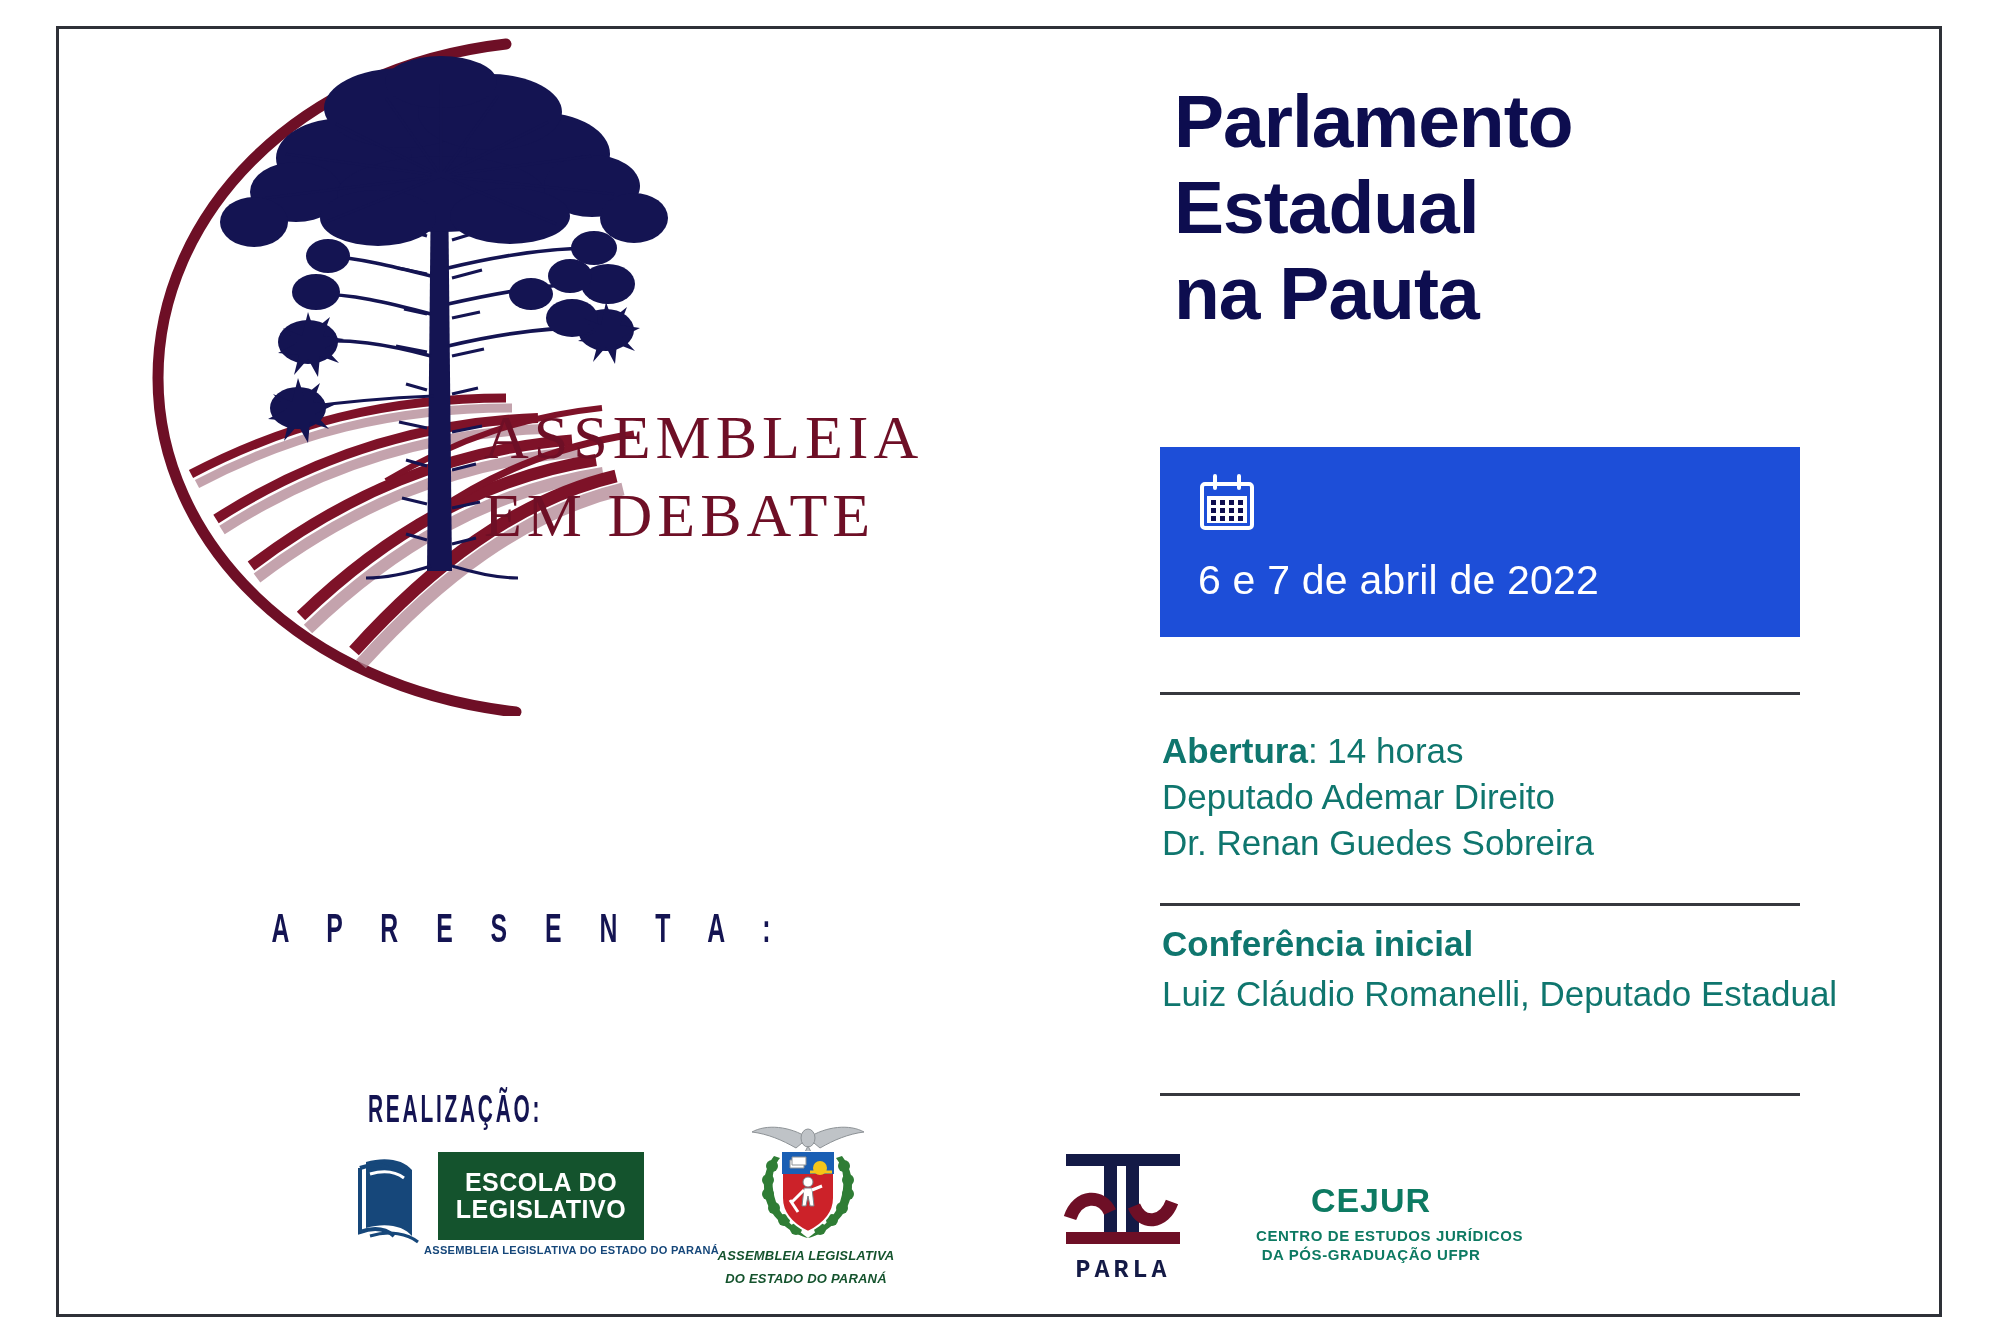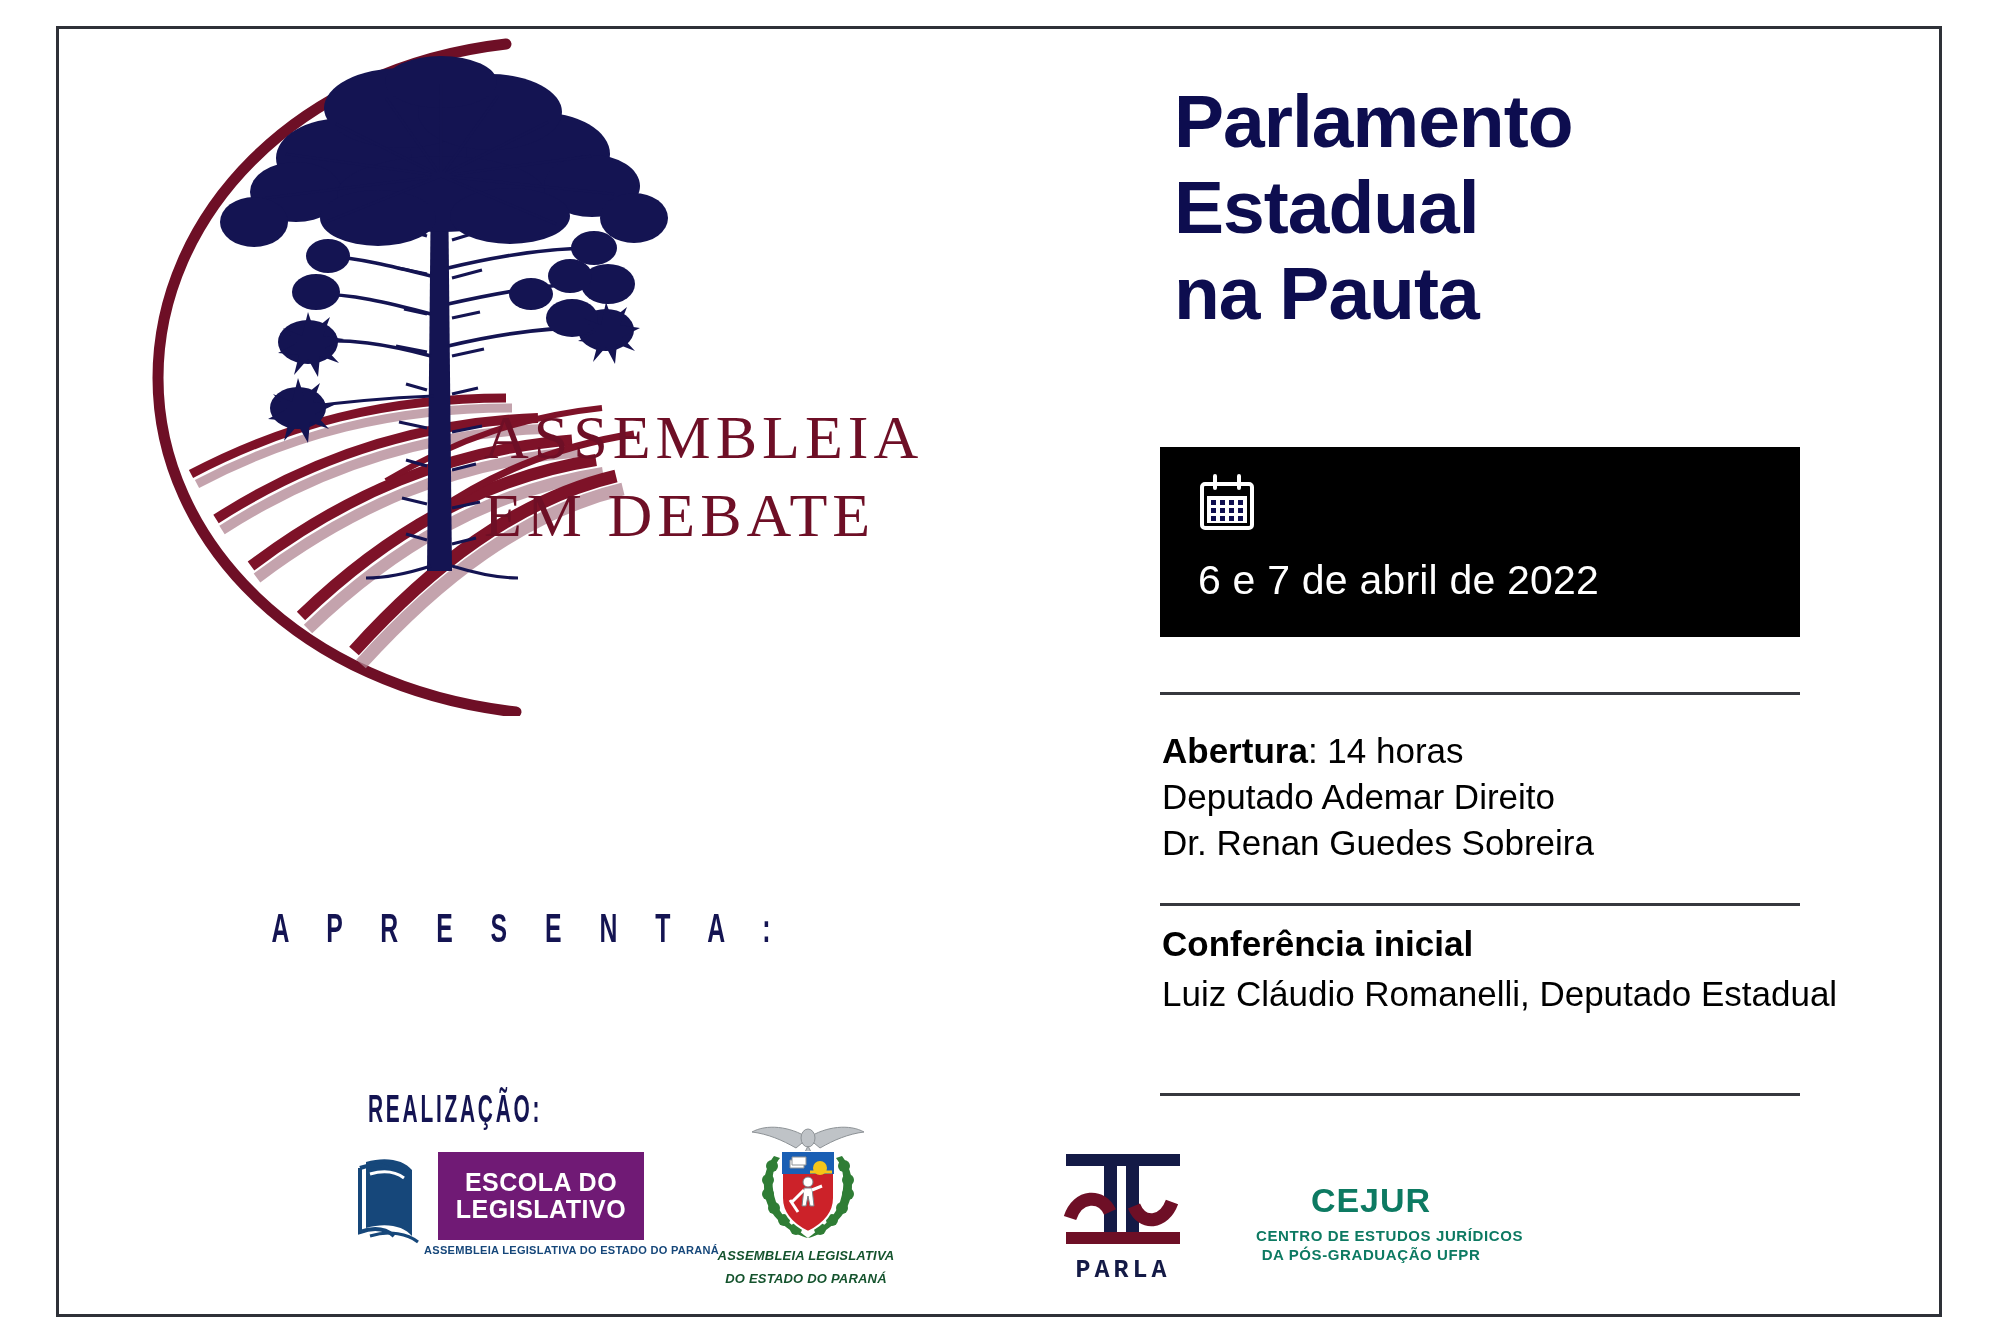--- a/index.html
+++ b/index.html
@@ -52,21 +52,21 @@
     white-space:nowrap;
   }
 
   
   .logos{position:absolute;left:0px;top:1100px;width:1540px;height:200px;}
 
   .escola{position:absolute;left:300px;top:18px;width:290px;height:120px;}
   .escola .book{position:absolute;left:0;top:4px;width:92px;height:96px;}
   .escola .plate{
     position:absolute;left:82px;top:8px;width:206px;height:88px;
-    background:#701a75;
+    background:#14532d;
     display:flex;flex-direction:column;justify-content:center;align-items:center;
   }
   .escola .plate span{
     color:#ffffff;font-weight:700;font-size:25px;line-height:27px;
     letter-spacing:0.5px;white-space:nowrap;
   }
   .escola .sub{
     position:absolute;left:68px;top:100px;width:222px;
     color:#16477a;font-size:11.5px;font-weight:700;
     letter-spacing:0.3px;text-align:center;white-space:nowrap;
@@ -106,35 +106,35 @@
     position:absolute;left:14px;top:78px;width:660px;
     color:#0d0d4f;
     font-weight:700;
     font-size:75px;
     line-height:86px;
     letter-spacing:-1px;
   }
 
   .date-banner{
     position:absolute;left:0px;top:447px;width:640px;height:190px;
-    background:#000000;
+    background:#1d4ed8;
   }
   .date-banner .cal{position:absolute;left:38px;top:27px;width:58px;height:58px;}
   .date-banner .dtext{
     position:absolute;left:38px;top:110px;
     color:#ffffff;font-size:41px;font-weight:400;letter-spacing:0.2px;
     white-space:nowrap;
   }
 
   .rule{position:absolute;left:0px;width:640px;height:0;border-top:3px solid #36383e;}
   .rule.r1{top:692px;}
   .rule.r2{top:903px;}
   .rule.r3{top:1093px;}
 
-  .block{position:absolute;left:2px;color:#000000;}
+  .block{position:absolute;left:2px;color:#0f766e;}
   .block .ln{font-size:35px;line-height:46px;white-space:nowrap;}
   .block .ln b{font-weight:700;}
 
   .block-abertura{top:728px;}
   .block-conf{top:920px;}
   .block-conf .hd{font-size:35px;font-weight:700;line-height:48px;}
   .block-conf .ln{font-size:35px;line-height:52px;}
 </style>
 </head>
 <body>

